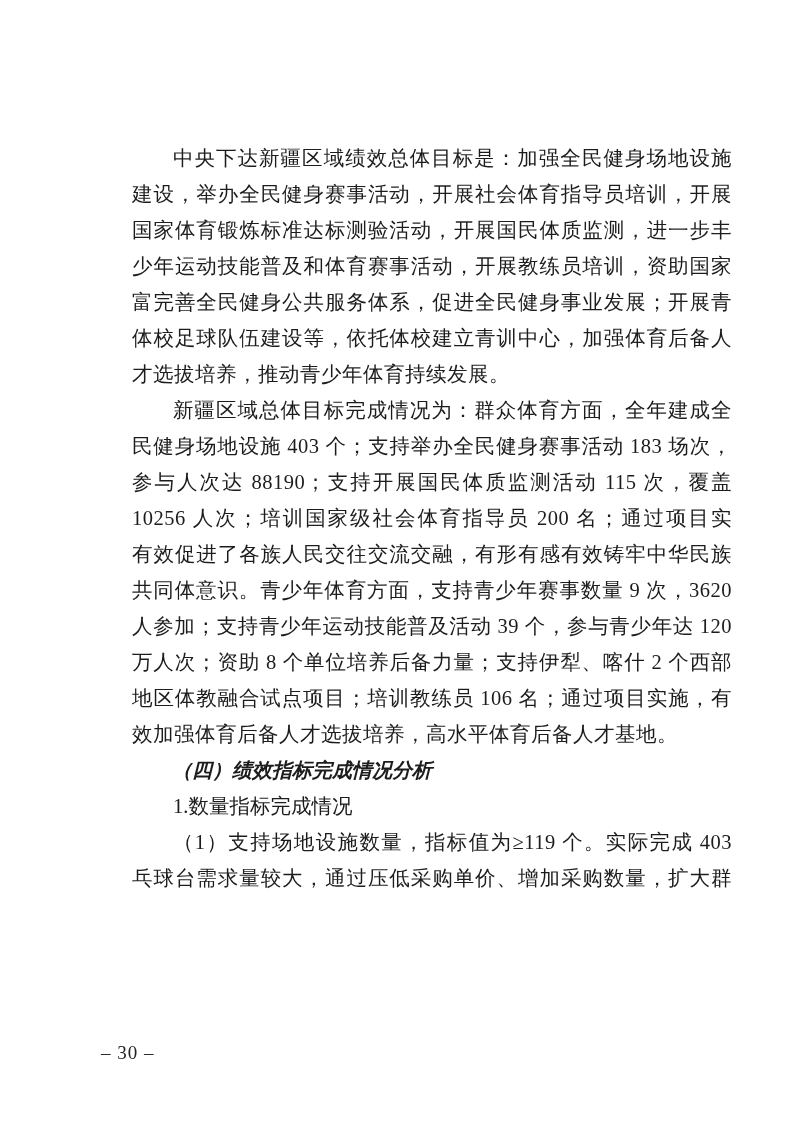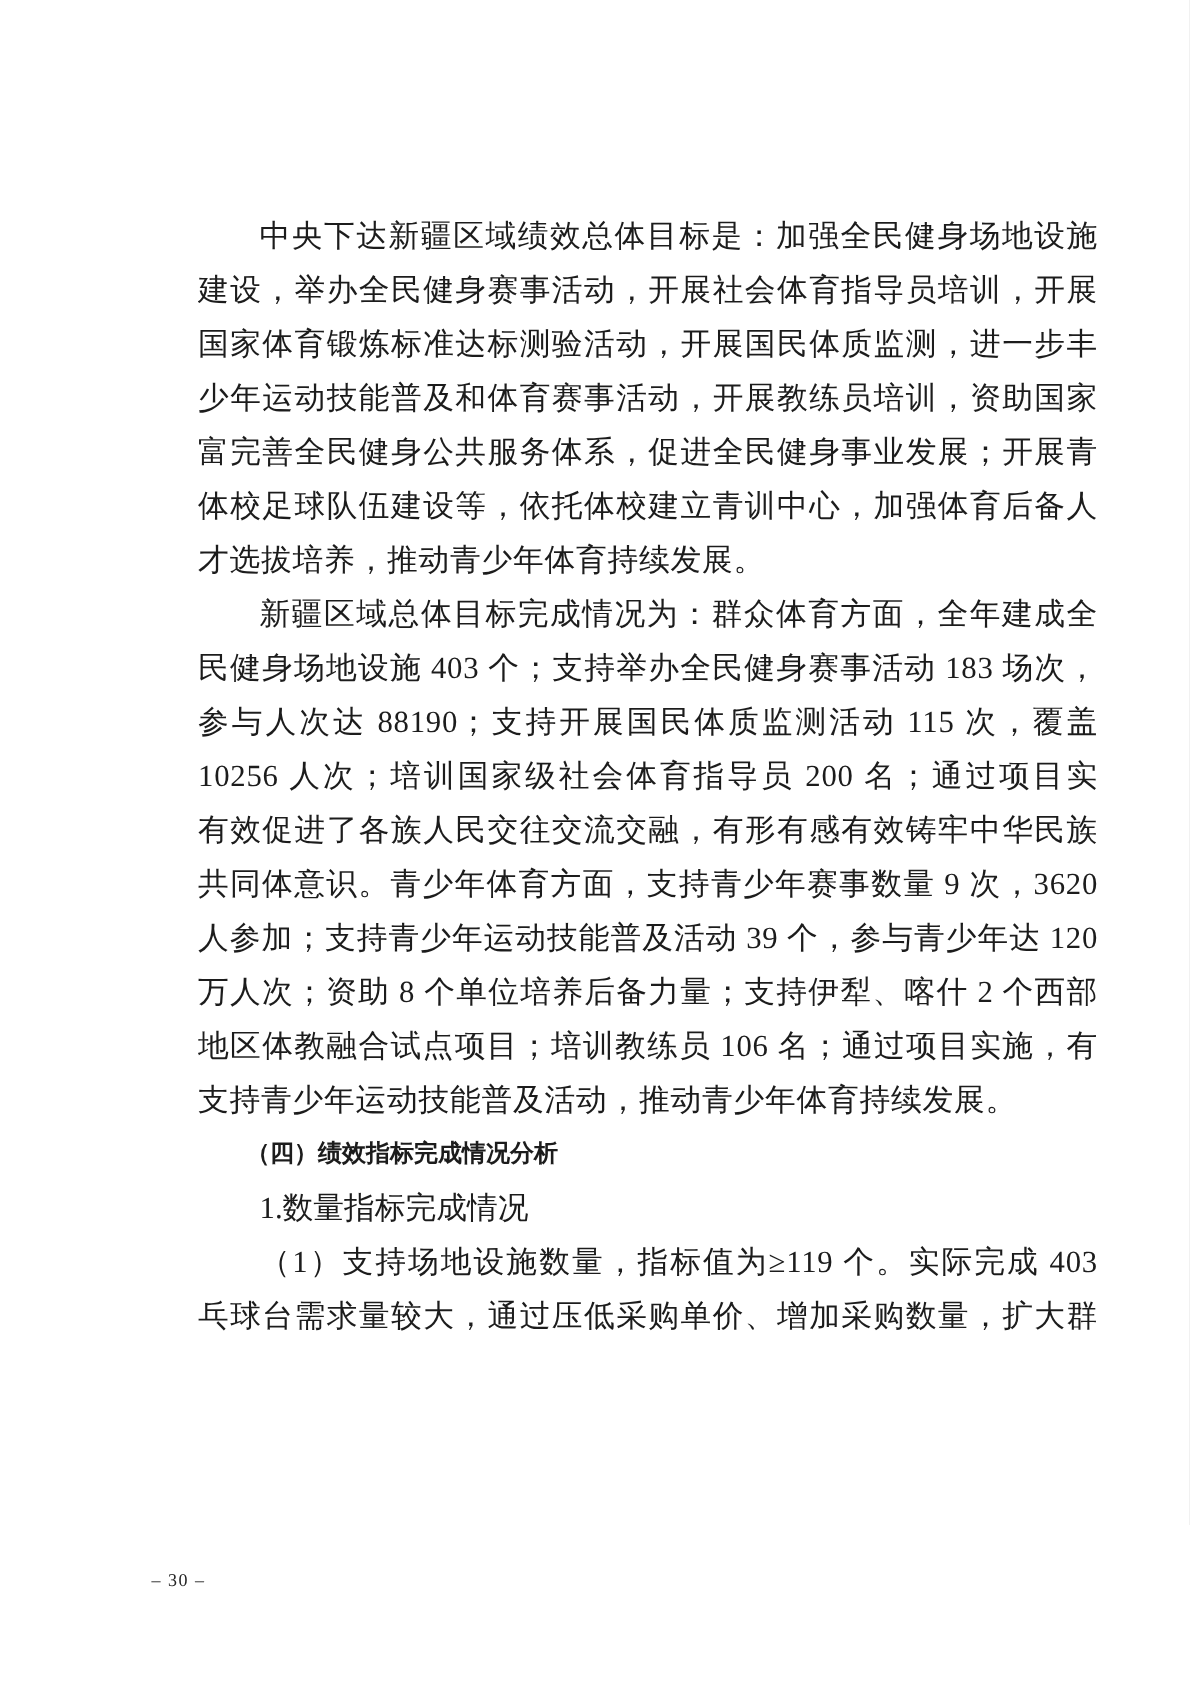--- a/index.html
+++ b/index.html
@@ -42,35 +42,36 @@
     text-align-last: left;
   }
   .line.indent {
     text-indent: 2em;
   }
   .heading {
     height: 36px;
     line-height: 36px;
     overflow: hidden;
     font-weight: bold;
-    font-size: 16px;
+    font-size: 20px;
     text-indent: 2em;
     margin: 0;
+    font-style: italic;
   }
   .subheading {
     height: 36px;
     line-height: 36px;
     overflow: hidden;
     text-indent: 2em;
   }
   .page-footer {
     position: absolute;
     left: 101px;
     top: 1042px;
-    font-size: 12px;
+    font-size: 19px;
     line-height: 22px;
     letter-spacing: 1px;
     color: #222222;
     text-align: right;
   }
 </style>
 </head>
 <body>
 
 <div class="page" style="background: rgb(255, 255, 255); color: rgb(28, 28, 28);">
@@ -90,21 +91,21 @@
     <div class="para">
       <div class="line indent">新疆区域总体目标完成情况为：群众体育方面，全年建成全</div>
       <div class="line">民健身场地设施 403 个；支持举办全民健身赛事活动 183 场次，</div>
       <div class="line">参与人次达 88190；支持开展国民体质监测活动 115 次，覆盖</div>
       <div class="line">10256 人次；培训国家级社会体育指导员 200 名；通过项目实施，</div>
       <div class="line">有效促进了各族人民交往交流交融，有形有感有效铸牢中华民族</div>
       <div class="line">共同体意识。青少年体育方面，支持青少年赛事数量 9 次，3620</div>
       <div class="line">人参加；支持青少年运动技能普及活动 39 个，参与青少年达 120</div>
       <div class="line">万人次；资助 8 个单位培养后备力量；支持伊犁、喀什 2 个西部</div>
       <div class="line">地区体教融合试点项目；培训教练员 106 名；通过项目实施，有</div>
-      <div class="line endline">支持青少年运动技能普及活动，推动青少年体育持续发展。</div>
+      <div class="line endline">效加强体育后备人才选拔培养，高水平体育后备人才基地。</div>
     </div>
 
     <h2 class="heading">（四）绩效指标完成情况分析</h2>
 
     <div class="subheading">1.数量指标完成情况</div>
 
     <div class="para">
       <div class="line indent">（1）支持场地设施数量，指标值为≥119 个。实际完成 403</div>
       <div class="line">乓球台需求量较大，通过压低采购单价、增加采购数量，扩大群</div>
     </div>

